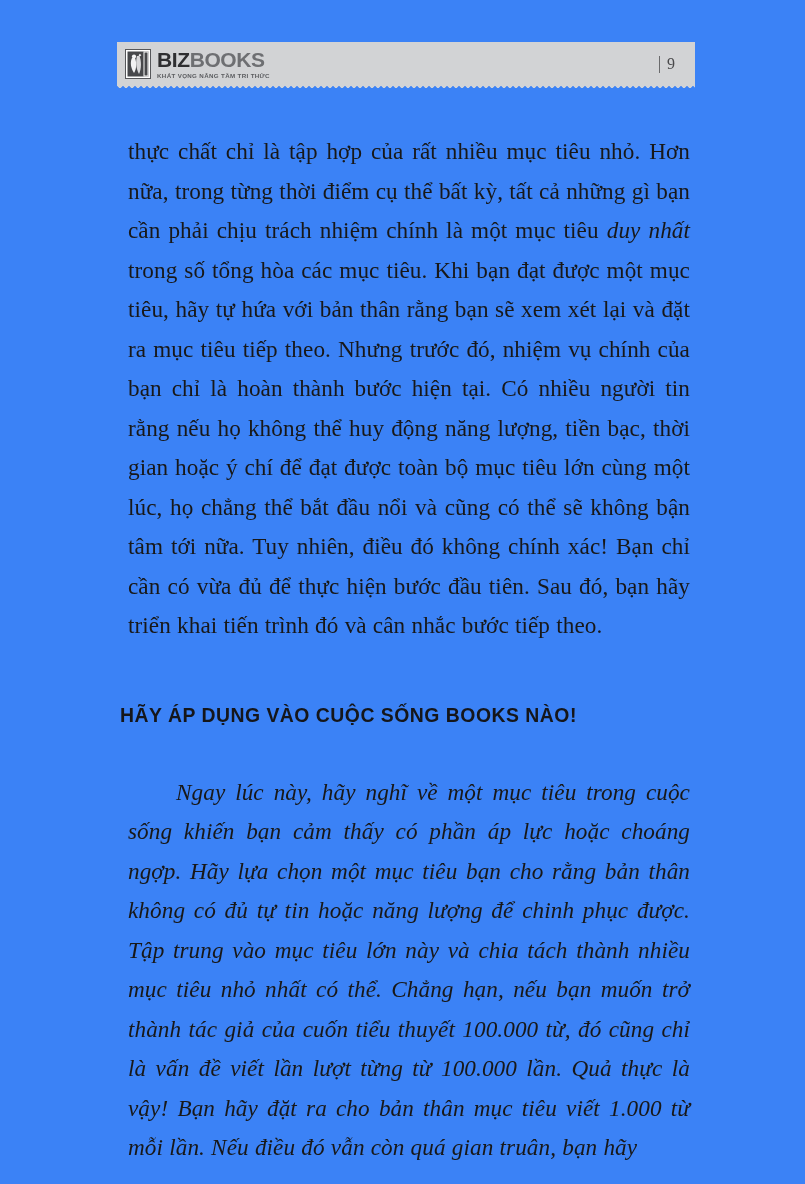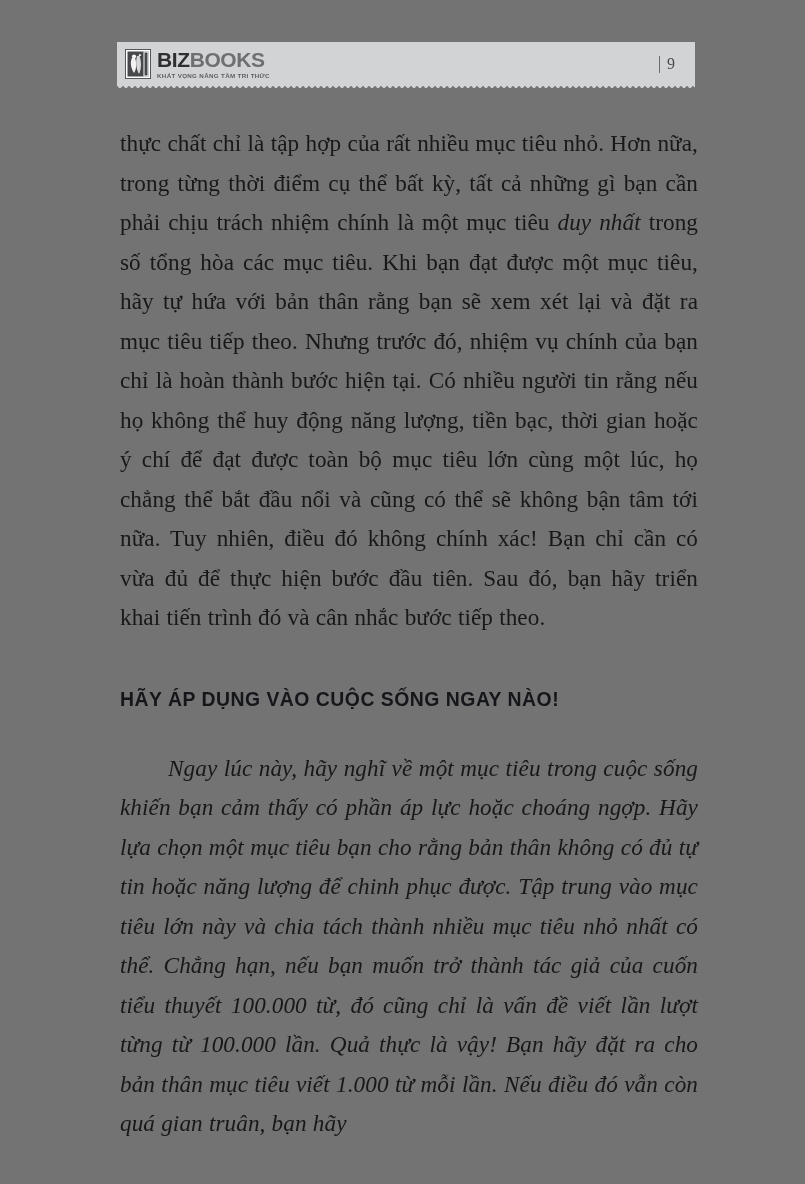--- a/index.html
+++ b/index.html
@@ -12,21 +12,21 @@
     height: 1184px;
     position: relative;
     font-family: "Liberation Serif", serif;
     color: #181818;
     overflow: hidden;
   }
 
   .page {
     position: absolute;
     inset: 0;
-    background: #737373;
+    background: #3b82f6;
   }
 
   
   .header-band {
     position: absolute;
     left: 117px;
     top: 42px;
     width: 578px;
     height: 44px;
     background: #d2d3d5;
@@ -101,21 +101,21 @@
   }
 
   
   .content {
     position: absolute;
     left: 120px;
     top: 124px;
     width: 578px;
   }
   p.body {
-    margin: 0;
+    margin: 8px;
     font-size: 23.2px;
     line-height: 39.5px;
     text-align: justify;
     text-justify: inter-word;
     letter-spacing: 0.08px;
     word-spacing: 0.3px;
   }
   p.body.indent { text-indent: 48px; font-style: italic; }
   p.body em { font-style: italic; }
 
@@ -163,21 +163,21 @@
       <span>9</span>
     </div>
   </div>
 
   <div class="content">
 
     <p class="body"><span>thực chất chỉ là tập hợp của rất nhiều mục tiêu nhỏ. Hơn nữa, trong từng thời điểm cụ thể bất kỳ, tất cả những gì bạn cần phải chịu trách nhiệm chính là một mục tiêu </span><em>duy nhất</em><span> trong số tổng hòa các mục tiêu. Khi bạn đạt được một mục tiêu, hãy tự hứa với bản thân rằng bạn sẽ xem xét lại và đặt ra mục tiêu tiếp theo. Nhưng trước đó, nhiệm vụ chính của bạn chỉ là hoàn thành bước hiện tại. Có nhiều người tin rằng nếu họ không thể huy động năng lượng, tiền bạc, thời gian hoặc ý chí để đạt được toàn bộ mục tiêu lớn cùng một lúc, họ chẳng thể bắt đầu nổi và cũng có thể sẽ không bận tâm tới nữa. Tuy nhiên, điều đó không chính xác! Bạn chỉ cần có vừa đủ để thực hiện bước đầu tiên. Sau đó, bạn hãy triển khai tiến trình đó và cân nhắc bước tiếp theo.</span></p>
 
     <div class="gap-before-heading"></div>
 
-    <h2 class="section-heading">HÃY ÁP DỤNG VÀO CUỘC SỐNG NGAY NÀO!</h2>
+    <h2 class="section-heading">HÃY ÁP DỤNG VÀO CUỘC SỐNG BOOKS NÀO!</h2>
 
     <div class="gap-after-heading"></div>
 
     <p class="body indent">Ngay lúc này, hãy nghĩ về một mục tiêu trong cuộc sống khiến bạn cảm thấy có phần áp lực hoặc choáng ngợp. Hãy lựa chọn một mục tiêu bạn cho rằng bản thân không có đủ tự tin hoặc năng lượng để chinh phục được. Tập trung vào mục tiêu lớn này và chia tách thành nhiều mục tiêu nhỏ nhất có thể. Chẳng hạn, nếu bạn muốn trở thành tác giả của cuốn tiểu thuyết 100.000 từ, đó cũng chỉ là vấn đề viết lần lượt từng từ 100.000 lần. Quả thực là vậy! Bạn hãy đặt ra cho bản thân mục tiêu viết 1.000 từ mỗi lần. Nếu điều đó vẫn còn quá gian truân, bạn hãy</p>
 
   </div>
 
 </div>
 
 </body></html>

